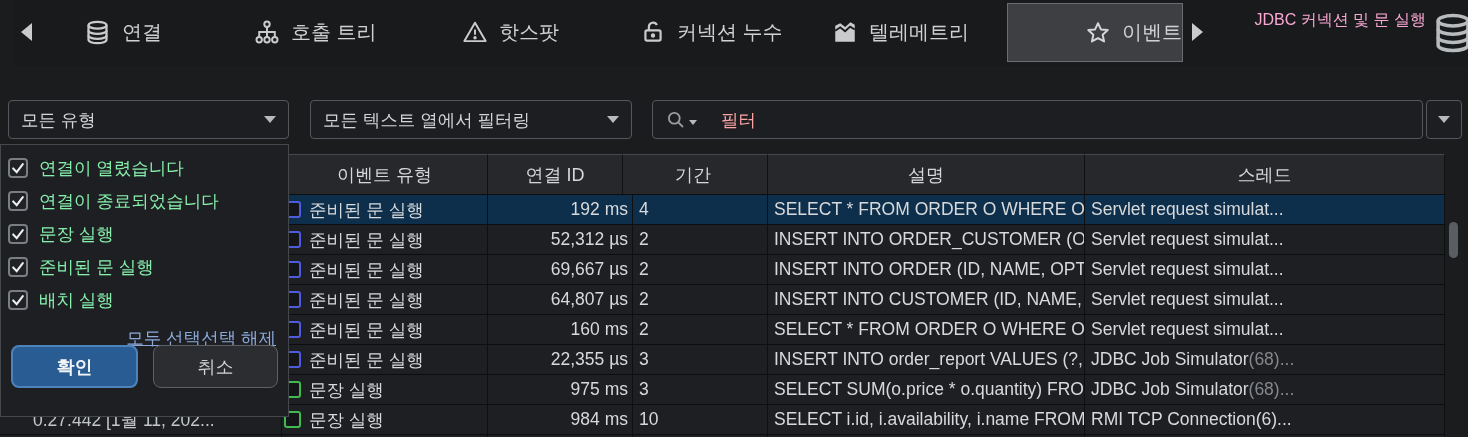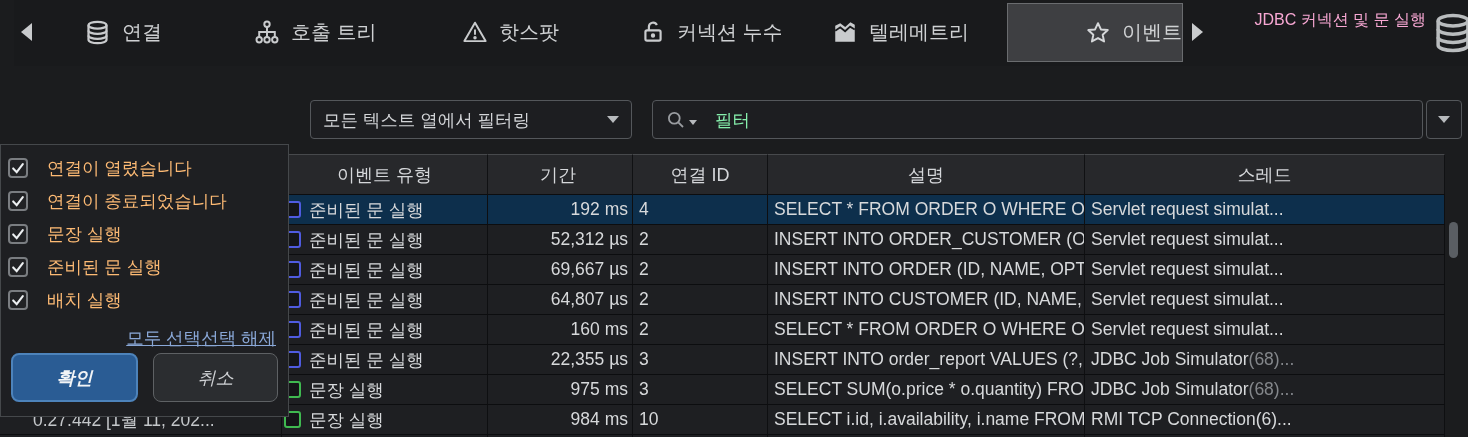--- a/index.html
+++ b/index.html
@@ -21,21 +21,21 @@
   .big-db{position:absolute;right:8px;top:10px;}
 
   
   .ctrl{position:absolute;top:100px;height:39px;box-sizing:border-box;background:#1d1e21;
         border:1px solid #54575b;border-radius:4px;display:flex;align-items:center;
         font-size:17.5px;color:#d3d5d8;padding:0 12px;}
   .caret{width:0;height:0;border-left:6px solid transparent;border-right:6px solid transparent;
          border-top:7px solid #b7babd;margin-left:auto;}
   .caret.solo{margin:0 auto;}
   .caret.mini{border-left-width:4px;border-right-width:4px;border-top-width:5px;margin:6px 0 0 2px;}
-  .placeholder{color:#86efac;margin-left:18px;}
+  .placeholder{color:#fca5a5;margin-left:24px;}
 
   
   .table{position:absolute;left:0;top:154px;width:1445px;}
   .trow{display:flex;}
   .cell{box-sizing:border-box;height:30px;display:flex;align-items:center;
         border-right:1px solid #0e0f11;border-bottom:1px solid #0c0d0f;
         font-size:17.5px;white-space:nowrap;overflow:hidden;background:#1e1f22;}
   .hrow .cell{height:41px;justify-content:center;background:#27282b;font-size:18px;color:#d5d7da;
         border-top:1px solid #47494c;border-right:1px solid #101113;}
   .c-time{width:282px;padding-left:33px;color:#c4c7ca;}
@@ -51,28 +51,28 @@
   .ev-ic.blue{border-color:#4f5bdf;}
   .ev-ic.green{border-color:#3fb950;}
   .muted{color:#84878b;}
 
   
   .sb-thumb{position:absolute;left:1449px;top:222px;width:9px;height:36px;border-radius:5px;background:#5a5e63;}
 
   
   .popup{position:absolute;left:0;top:144px;width:289px;height:273px;box-sizing:border-box;
          background:#1e1f22;border:1px solid #45484b;z-index:5;}
-  .pop-opt{display:flex;align-items:center;gap:19px;height:33px;padding-left:7px;
-           font-size:17.5px;color:#fdba74;}
+  .pop-opt{display:flex;align-items:center;gap:11px;height:33px;padding-left:7px;
+           font-size:17.5px;color:#86efac;}
   .cbx{width:20px;height:20px;box-sizing:border-box;border:2px solid #7a7d81;border-radius:4px;
        background:#212225;display:flex;align-items:center;justify-content:center;flex:0 0 auto;}
   .pop-links{position:absolute;right:12px;top:181px;display:flex;font-size:17.5px;}
   .pop-links span{color:#8aa8d8;text-decoration:underline;cursor:pointer;}
-  .btn{position:absolute;top:208px;height:49px;box-sizing:border-box;border-radius:8px;
-       display:flex;align-items:center;justify-content:center;font-size:18px;font-style:italic;}
+  .btn{position:absolute;top:200px;height:43px;box-sizing:border-box;border-radius:8px;
+       display:flex;align-items:center;justify-content:center;font-size:18px;}
   .btn.ok{left:10px;width:127px;background:#2a5c94;border:2px solid #4d83bb;color:#f2f4f6;font-weight:bold;}
   .btn.cancel{left:152px;width:125px;background:#2b2d30;border:1px solid #5e6164;color:#cfd1d4;}
 
   svg{display:block;}
 </style>
 </head>
 <body>
 
 <div id="app">
 
@@ -153,20 +153,24 @@
     <span class="big-db">
       <svg width="42" height="46" viewBox="0 0 24 24" fill="none" stroke="#b9bcbe" stroke-width="2">
         <ellipse cx="12" cy="5" rx="8.5" ry="3"></ellipse>
         <path d="M3.5 5v14c0 1.7 3.8 3 8.5 3s8.5-1.3 8.5-3V5"></path>
         <path d="M3.5 9.7c0 1.7 3.8 3 8.5 3s8.5-1.3 8.5-3"></path>
         <path d="M3.5 14.4c0 1.7 3.8 3 8.5 3s8.5-1.3 8.5-3"></path>
       </svg>
       </span>
   </div>
 
+  <div class="ctrl" style="left:8px;width:281px">
+    <span>모든 유형</span>
+    <span class="caret"></span>
+  </div>
 
   <div class="ctrl" style="left:310px;width:322px">
     <span>모든 텍스트 열에서 필터링</span>
     <span class="caret"></span>
   </div>
 
   <div class="ctrl" style="left:652px;width:771px">
     <span style="display:flex">
       <svg width="22" height="22" viewBox="0 0 22 22" fill="none" stroke="#9a9da1" stroke-width="1.8">
         <circle cx="9.3" cy="9.3" r="5.4"></circle>
@@ -178,22 +182,22 @@
   </div>
 
   <div class="ctrl" style="left:1426px;width:36px;padding:0">
     <span class="caret solo"></span>
   </div>
 
   <div class="table">
     <div class="trow hrow">
       <div class="cell c-time"></div>
       <div class="cell c-event">이벤트 유형</div>
+      <div class="cell c-cid" style="justify-content:center;padding-left:0">연결 ID</div>
       <div class="cell c-dur" style="justify-content:center">기간</div>
-      <div class="cell c-cid" style="justify-content:center;padding-left:0">연결 ID</div>
       <div class="cell c-desc" style="justify-content:center;padding-left:0">설명</div>
       <div class="cell c-thr" style="justify-content:center;padding-left:0">스레드</div>
     </div>
     <div>
         <div class="trow selected">
       <div class="cell c-time"></div>
       <div class="cell c-event">
         <span class="ev-ic blue"></span>
         <span>준비된 문 실행</span>
       </div>

